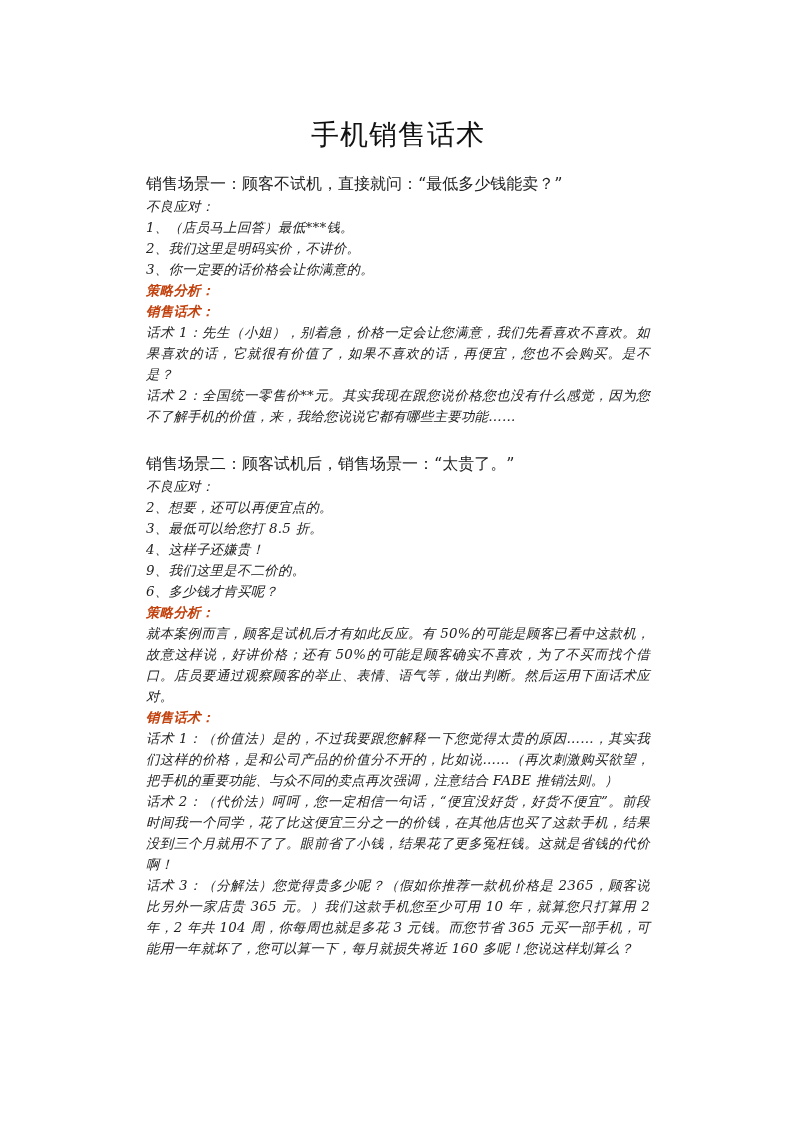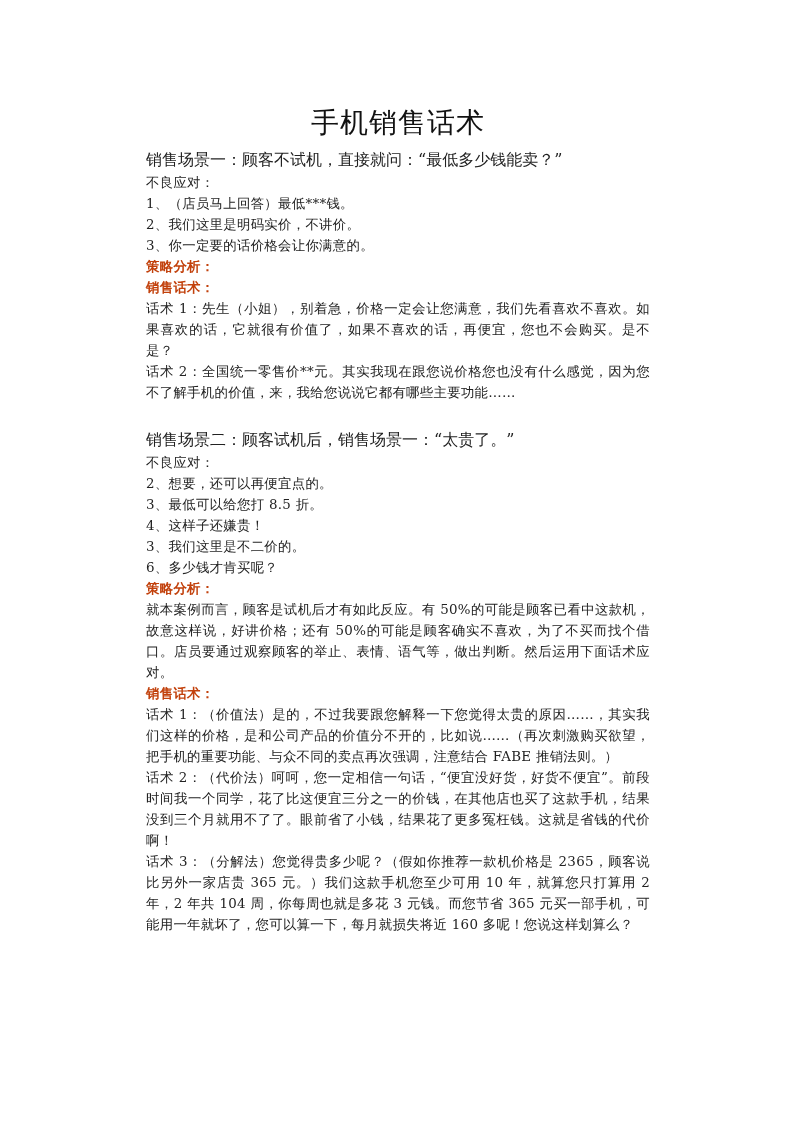--- a/index.html
+++ b/index.html
@@ -1,21 +1,21 @@
 <!DOCTYPE html>
 <html><head>
 <meta charset="utf-8">
 <style>
   html, body { margin: 0; padding: 0; background: #ffffff; }
   body { width: 794px; height: 1123px; overflow: hidden; position: relative;
          font-family: "DejaVu Serif", "Liberation Serif", serif; color: #1a1a1a; }
   .page { position: absolute; left: 146px; top: 98px; width: 504px; }
-  .title { text-align: center; font-size: 28px; line-height: 40px; margin: 5px; font-weight: normal; color: #111; letter-spacing: 1px; }
+  .title { text-align: center; font-size: 28px; line-height: 40px; margin: 17px; font-weight: normal; color: #111; letter-spacing: 1px; }
   .scene { font-size: 16px; line-height: 24px; margin: 0; font-weight: normal; color: #222; }
-  .p { font-size: 13.4px; line-height: 21px; margin: 0; color: #222; text-align: justify; letter-spacing: 0.3px; }
+  .p { font-size: 13.4px; line-height: 21px; margin: 0; color: #222; text-align: justify; letter-spacing: 0.3px; font-style: italic; }
   .bold { font-weight: bold; color: #c2410c; }
   .gap { height: 25px; }
 </style>
 </head>
 <body>
 
 <div class="page">
   <h1 class="title">手机销售话术</h1>
 
   <div>
@@ -31,21 +31,21 @@
   </div>
 
   <div class="gap"></div>
 
   <div>
     <p class="scene">销售场景二：顾客试机后，销售场景一：“太贵了。”</p>
     <p class="p">不良应对：</p>
     <p class="p">2、想要，还可以再便宜点的。</p>
     <p class="p">3、最低可以给您打 8.5 折。</p>
     <p class="p">4、这样子还嫌贵！</p>
-    <p class="p">3、我们这里是不二价的。</p>
+    <p class="p">9、我们这里是不二价的。</p>
     <p class="p">6、多少钱才肯买呢？</p>
     <p class="p bold">策略分析：</p>
     <p class="p">就本案例而言，顾客是试机后才有如此反应。有 50%的可能是顾客已看中这款机，故意这样说，好讲价格；还有 50%的可能是顾客确实不喜欢，为了不买而找个借口。店员要通过观察顾客的举止、表情、语气等，做出判断。然后运用下面话术应对。</p>
     <p class="p bold">销售话术：</p>
     <p class="p">话术 1：（价值法）是的，不过我要跟您解释一下您觉得太贵的原因……，其实我们这样的价格，是和公司产品的价值分不开的，比如说……（再次刺激购买欲望，把手机的重要功能、与众不同的卖点再次强调，注意结合 FABE 推销法则。）</p>
     <p class="p">话术 2：（代价法）呵呵，您一定相信一句话，“便宜没好货，好货不便宜”。前段时间我一个同学，花了比这便宜三分之一的价钱，在其他店也买了这款手机，结果没到三个月就用不了了。眼前省了小钱，结果花了更多冤枉钱。这就是省钱的代价啊！</p>
     <p class="p">话术 3：（分解法）您觉得贵多少呢？（假如你推荐一款机价格是 2365，顾客说比另外一家店贵 365 元。）我们这款手机您至少可用 10 年，就算您只打算用 2 年，2 年共 104 周，你每周也就是多花 3 元钱。而您节省 365 元买一部手机，可能用一年就坏了，您可以算一下，每月就损失将近 160 多呢！您说这样划算么？</p>
   </div>
 </div>
 

